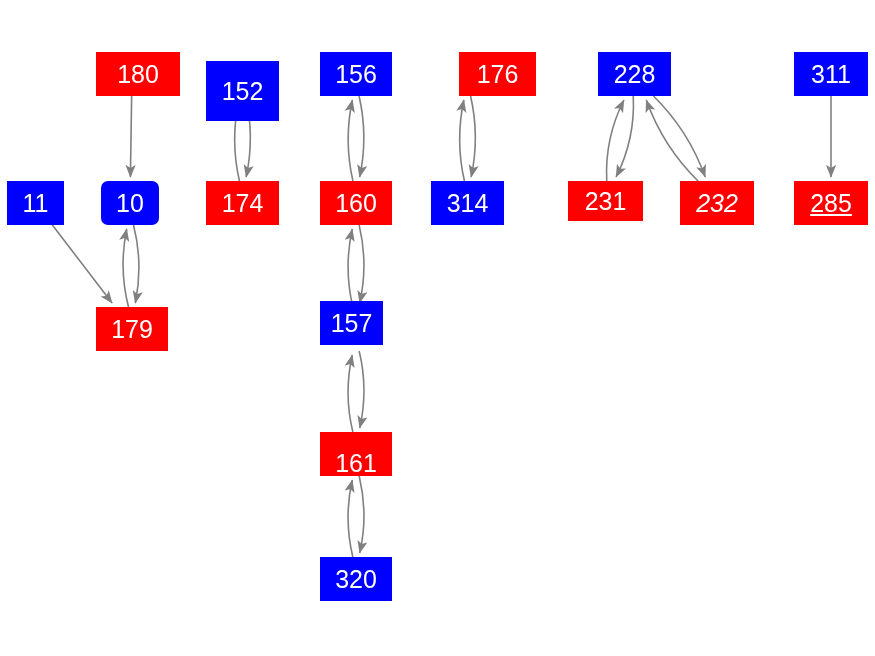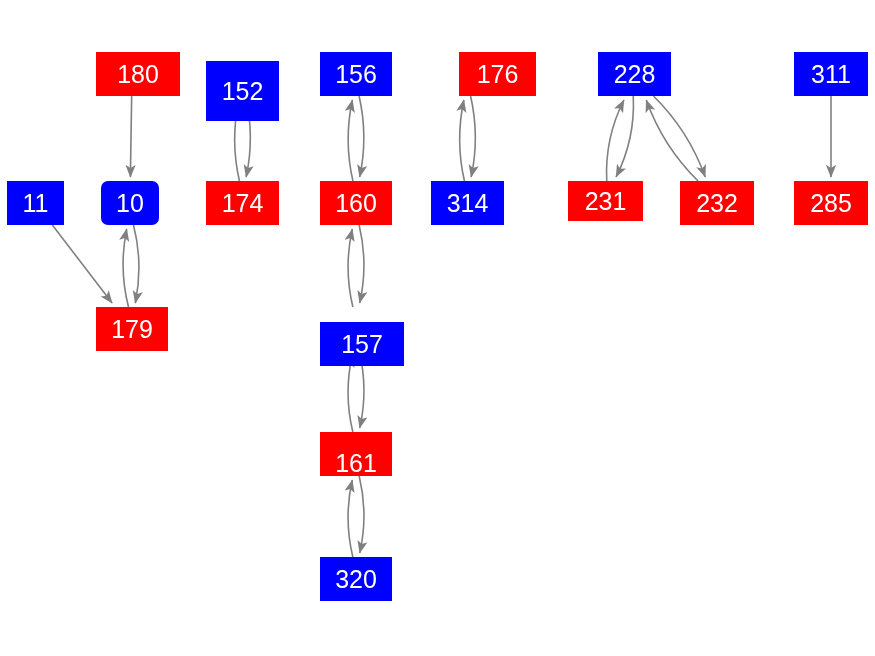--- a/index.html
+++ b/index.html
@@ -106,30 +106,30 @@
       </div>
       <div class="node" style="left: 320px; top: 181px; width: 72px; height: 44px; background: rgb(255, 0, 0); color: rgb(255, 255, 255);">
         <span class="node-label">160</span>
       </div>
       <div class="node" style="left: 431px; top: 181px; width: 73px; height: 44px; background: rgb(0, 0, 255); color: rgb(255, 255, 255);">
         <span class="node-label">314</span>
       </div>
       <div class="node" style="left: 568px; top: 181px; width: 75px; height: 40px; background: rgb(255, 0, 0); color: rgb(255, 255, 255);">
         <span class="node-label">231</span>
       </div>
-      <div class="node" style="left: 680px; top: 181px; width: 74px; height: 44px; background: rgb(255, 0, 0); color: rgb(255, 255, 255);">
+      <div class="node" style="left: 680px; top: 181px; width: 74px; height: 44px; background: rgb(255, 0, 0); color: rgb(255, 255, 255); font-style: italic;">
         <span class="node-label">232</span>
       </div>
-      <div class="node" style="left: 794px; top: 181px; width: 74px; height: 44px; background: rgb(255, 0, 0); color: rgb(255, 255, 255);">
+      <div class="node" style="left: 794px; top: 181px; width: 74px; height: 44px; background: rgb(255, 0, 0); color: rgb(255, 255, 255); text-decoration: underline;">
         <span class="node-label">285</span>
       </div>
       <div class="node" style="left: 96px; top: 307px; width: 72px; height: 44px; background: rgb(255, 0, 0); color: rgb(255, 255, 255);">
         <span class="node-label">179</span>
       </div>
-      <div class="node" style="left: 320px; top: 322px; width: 84px; height: 44px; background: rgb(0, 0, 255); color: rgb(255, 255, 255);">
+      <div class="node" style="left: 320px; top: 301px; width: 63px; height: 44px; background: rgb(0, 0, 255); color: rgb(255, 255, 255);">
         <span class="node-label">157</span>
       </div>
       <div class="node" style="left: 320px; top: 432px; width: 72px; height: 44px; background: rgb(255, 0, 0); color: rgb(255, 255, 255); align-items: flex-end;">
         <span class="node-label">161</span>
       </div>
       <div class="node" style="left: 320px; top: 557px; width: 72px; height: 44px; background: rgb(0, 0, 255); color: rgb(255, 255, 255);">
         <span class="node-label">320</span>
       </div>
     </div>
 </div>

